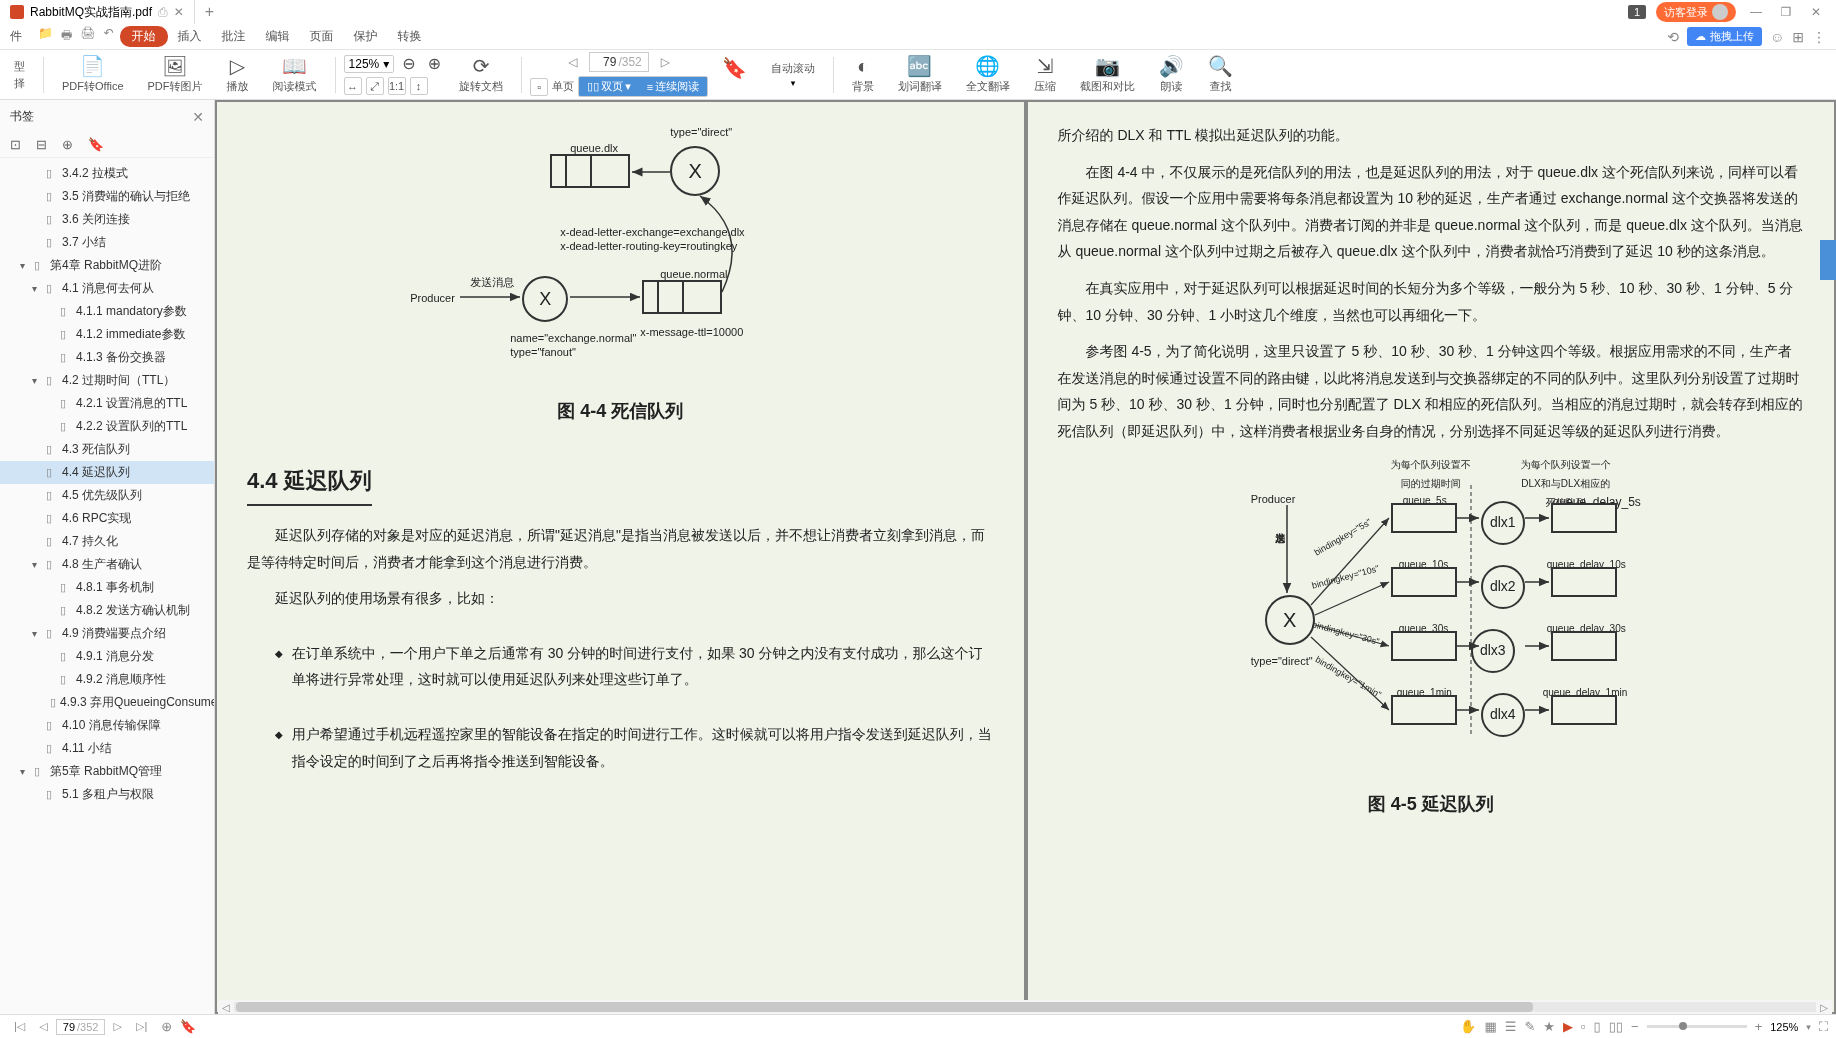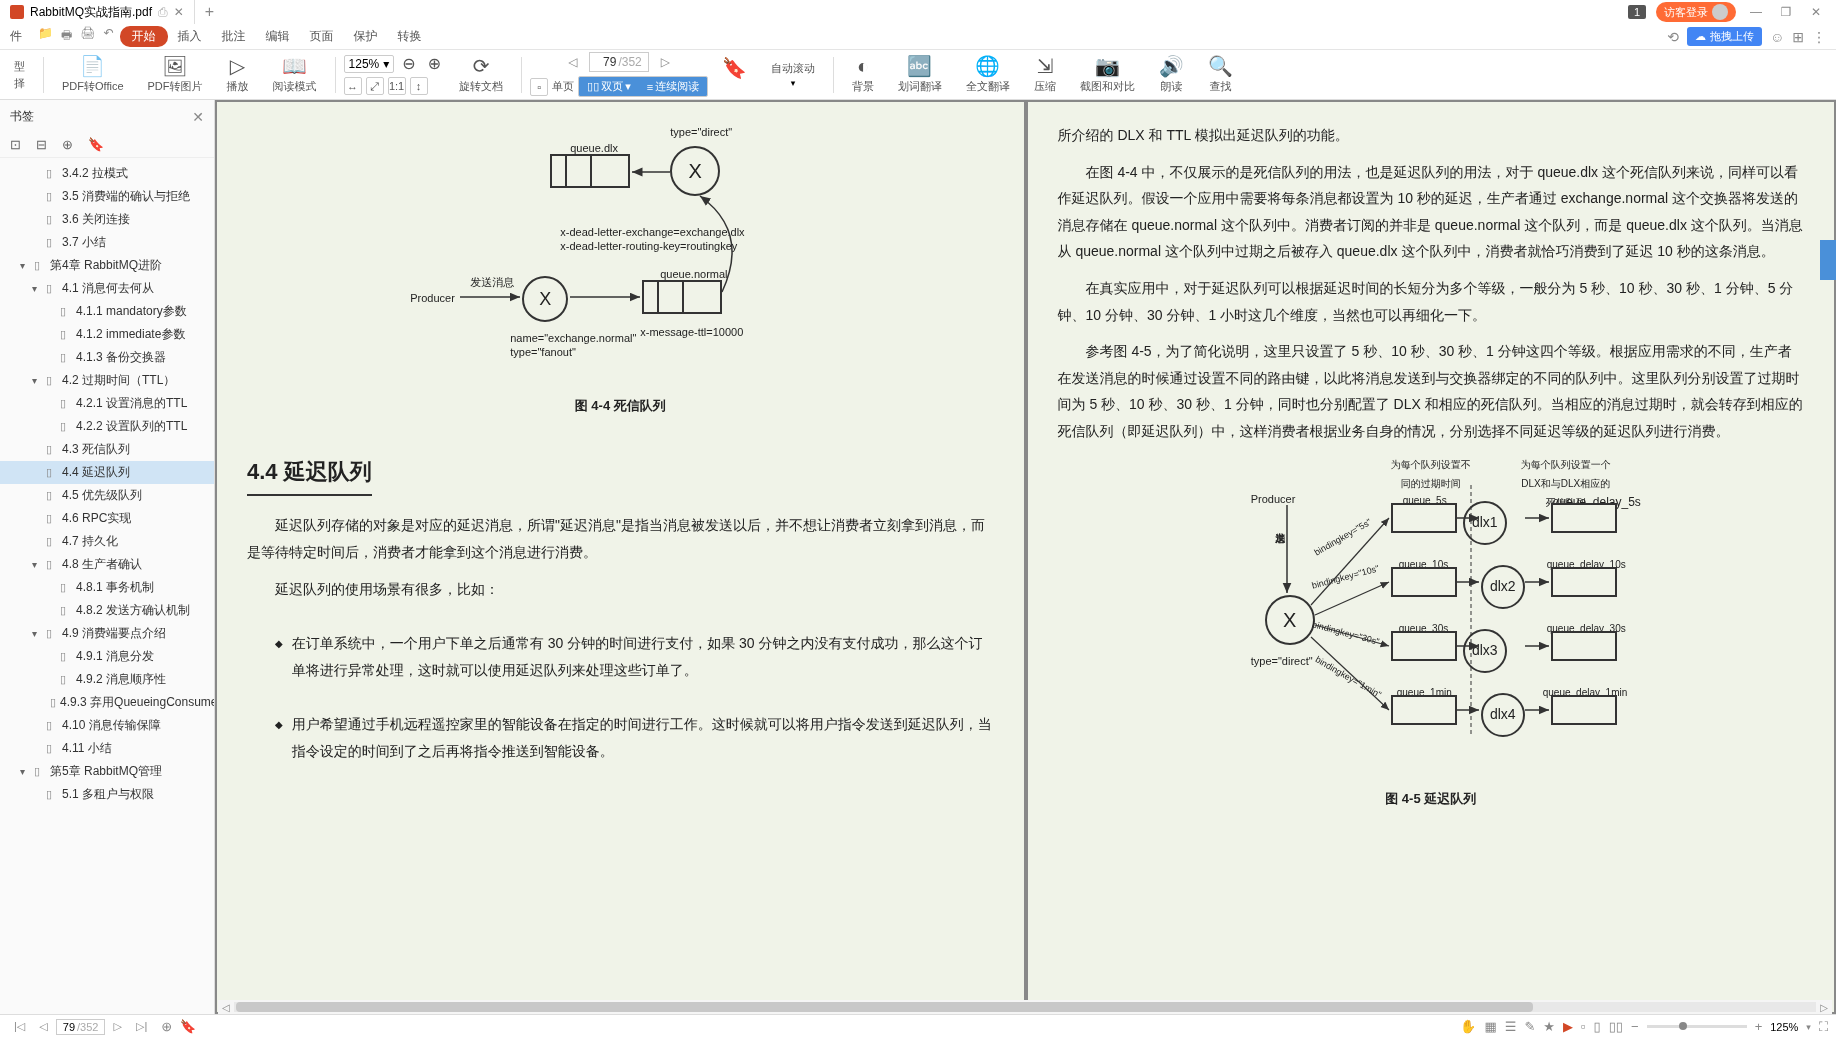--- a/index.html
+++ b/index.html
@@ -64,21 +64,21 @@
 
 
 .content { flex: 1; background: #888; overflow: auto; position: relative; display: flex; }
 .page { background: #f0f3e8; margin: 2px; flex: 1; padding: 20px 30px; font-size: 14px; line-height: 1.9; color: #222; position:relative; overflow:hidden; }
 .page.left { }
 .page.right { }
 .section-title { font-size: 22px; font-weight: bold; margin: 20px 0 16px; border-bottom: 2px solid #333; display:inline-block; padding-bottom:2px;}
 .para { text-indent: 2em; margin-bottom: 10px; }
 .bullet { margin-left: 2em; position: relative; padding-left: 1.2em; margin-bottom:8px;margin-top:28px;}
 .bullet::before { content: "◆"; position: absolute; left: 0; font-size:10px; top:4px;}
-.fig-caption { text-align: center; font-weight: bold; margin: 12px 0; font-size:13px;}
+.fig-caption { text-align: center; font-weight: bold; margin: 12px 0; font-size:18px;}
 
 
 .diagram-44 { width:420px; height:260px; margin: 0 auto; display:block; position:relative;}
 .diagram-45 { width:440px; height:320px; margin: 0 auto; display:block; position:relative;}
 .dbox { position:absolute; border:2px solid #333; display:flex; align-items:center; justify-content:center; font-size:11px; background:#f0f3e8;}
 .dcircle { position:absolute; border:2px solid #333; border-radius:50%; display:flex; align-items:center; justify-content:center; font-size:14px; background:#f0f3e8;}
 .dtext { position:absolute; font-size:11px; white-space:nowrap;}
 
 
 .status-bar { position: absolute; bottom: 0; left: 0; right: 0; height: 24px; background: #fff; border-top: 1px solid #ddd; display: flex; align-items: center; font-size: 11px; padding: 0 8px; gap: 8px;}
@@ -465,33 +465,33 @@
         <div class="dcircle" style="top:140px;left:54px;width:50px;height:50px;font-size:20px">X</div>
         <div class="dtext" style="top:196px;left:40px">type="direct"</div>
         <div class="dtext" style="top:74px;left:100px;transform:rotate(-30deg);font-size:9px">bindingkey="5s"</div>
         <div class="dtext" style="top:114px;left:100px;transform:rotate(-15deg);font-size:9px">bindingkey="10s"</div>
         <div class="dtext" style="top:170px;left:100px;transform:rotate(15deg);font-size:9px">bindingkey="30s"</div>
         <div class="dtext" style="top:214px;left:100px;transform:rotate(30deg);font-size:9px">bindingkey="1min"</div>
         <div class="dtext" style="top:70px;left:60px;writing-mode:vertical-rl;font-size:10px">发送消息</div>
 
         <div class="dtext" style="top:36px;left:192px;font-size:10px">queue_5s</div>
         <div class="dbox" style="top:48px;left:180px;width:66px;height:30px"></div>
-        <div class="dcircle" style="top:46px;left:252px;width:44px;height:44px">dlx1</div>
+        <div class="dcircle" style="top:46px;left:270px;width:44px;height:44px">dlx1</div>
         <div class="dtext" style="top:36px;left:342px;font-size:12px">queue_delay_5s</div>
         <div class="dbox" style="top:48px;left:340px;width:66px;height:30px"></div>
 
         <div class="dtext" style="top:100px;left:188px;font-size:10px">queue_10s</div>
         <div class="dbox" style="top:112px;left:180px;width:66px;height:30px"></div>
         <div class="dcircle" style="top:110px;left:270px;width:44px;height:44px">dlx2</div>
         <div class="dtext" style="top:100px;left:336px;font-size:10px">queue_delay_10s</div>
         <div class="dbox" style="top:112px;left:340px;width:66px;height:30px"></div>
 
         <div class="dtext" style="top:164px;left:188px;font-size:10px">queue_30s</div>
         <div class="dbox" style="top:176px;left:180px;width:66px;height:30px"></div>
-        <div class="dcircle" style="top:174px;left:252px;width:44px;height:44px">dlx3</div>
+        <div class="dcircle" style="top:174px;left:260px;width:44px;height:44px">dlx3</div>
         <div class="dtext" style="top:164px;left:336px;font-size:10px">queue_delay_30s</div>
         <div class="dbox" style="top:176px;left:340px;width:66px;height:30px"></div>
 
         <div class="dtext" style="top:228px;left:186px;font-size:10px">queue_1min</div>
         <div class="dbox" style="top:240px;left:180px;width:66px;height:30px"></div>
         <div class="dcircle" style="top:238px;left:270px;width:44px;height:44px">dlx4</div>
         <div class="dtext" style="top:228px;left:332px;font-size:10px">queue_delay_1min</div>
         <div class="dbox" style="top:240px;left:340px;width:66px;height:30px"></div>
 
         <svg style="position:absolute;top:0;left:0;width:100%;height:100%;pointer-events:none">

